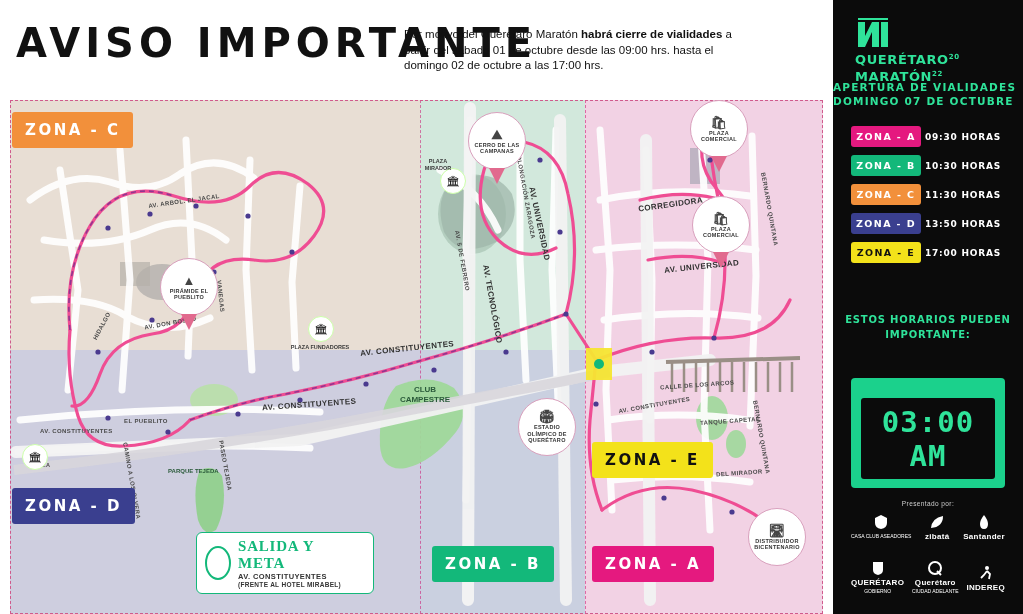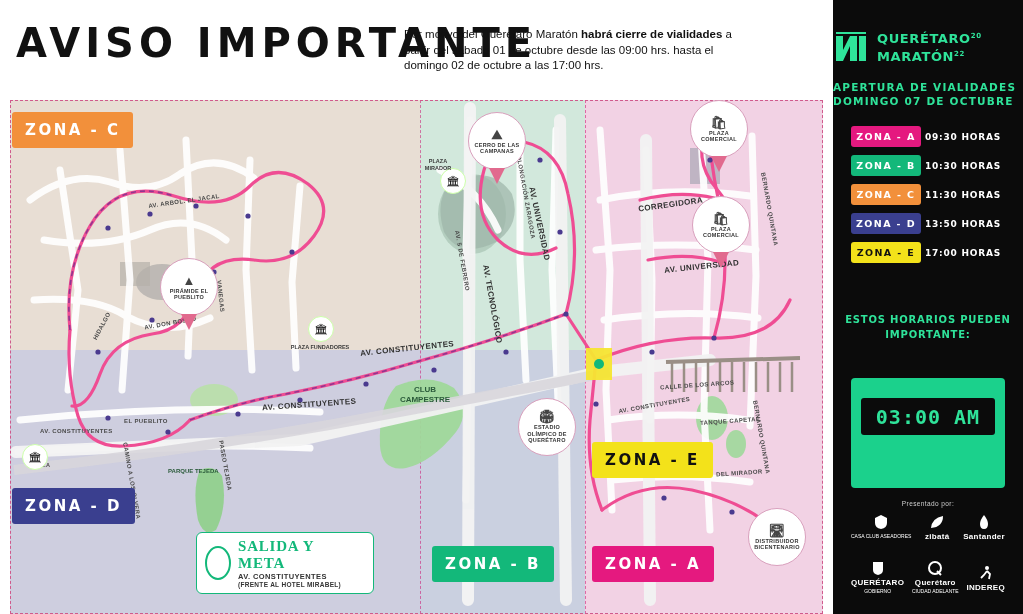--- a/index.html
+++ b/index.html
@@ -223,21 +223,21 @@
   #sidebar {
     position: absolute;
     left: 833px; top: 0;
     width: 190px; height: 614px;
     background: #0b0b0b;
     color: #fff;
   }
   #logo-row {
     position: absolute; left: 0; top: 16px;
     width: 190px; height: 48px;
-    display: flex; align-items: flex-end; 
+    display: flex; align-items: flex-start; padding-left: 22px; flex-direction: column;
   }
   #logo-mark {
     width: 36px; height: 34px;
     flex: none;
     margin-right: 8px;
   }
   #logo-text {
     font-family: "DejaVu Sans", sans-serif;
     font-weight: bold;
     font-size: 13px;
@@ -319,21 +319,21 @@
     color: #0b2b1e;
     line-height: 14px;
     letter-spacing: .8px;
   }
   #cierre-clock {
     margin: 8px 10px 8px;
     background: #0b0b0b;
     border-radius: 3px;
     padding: 7px 0 6px;
     font-family: "DejaVu Sans Mono", monospace;
-    font-size: 20px;
+    font-size: 29px;
     font-weight: bold;
     color: #2fe39a;
     letter-spacing: 1px;
   }
 
   #presentado {
     position: absolute;
     left: 0; top: 500px; width: 190px;
     text-align: center;
     font-size: 6.5px;

